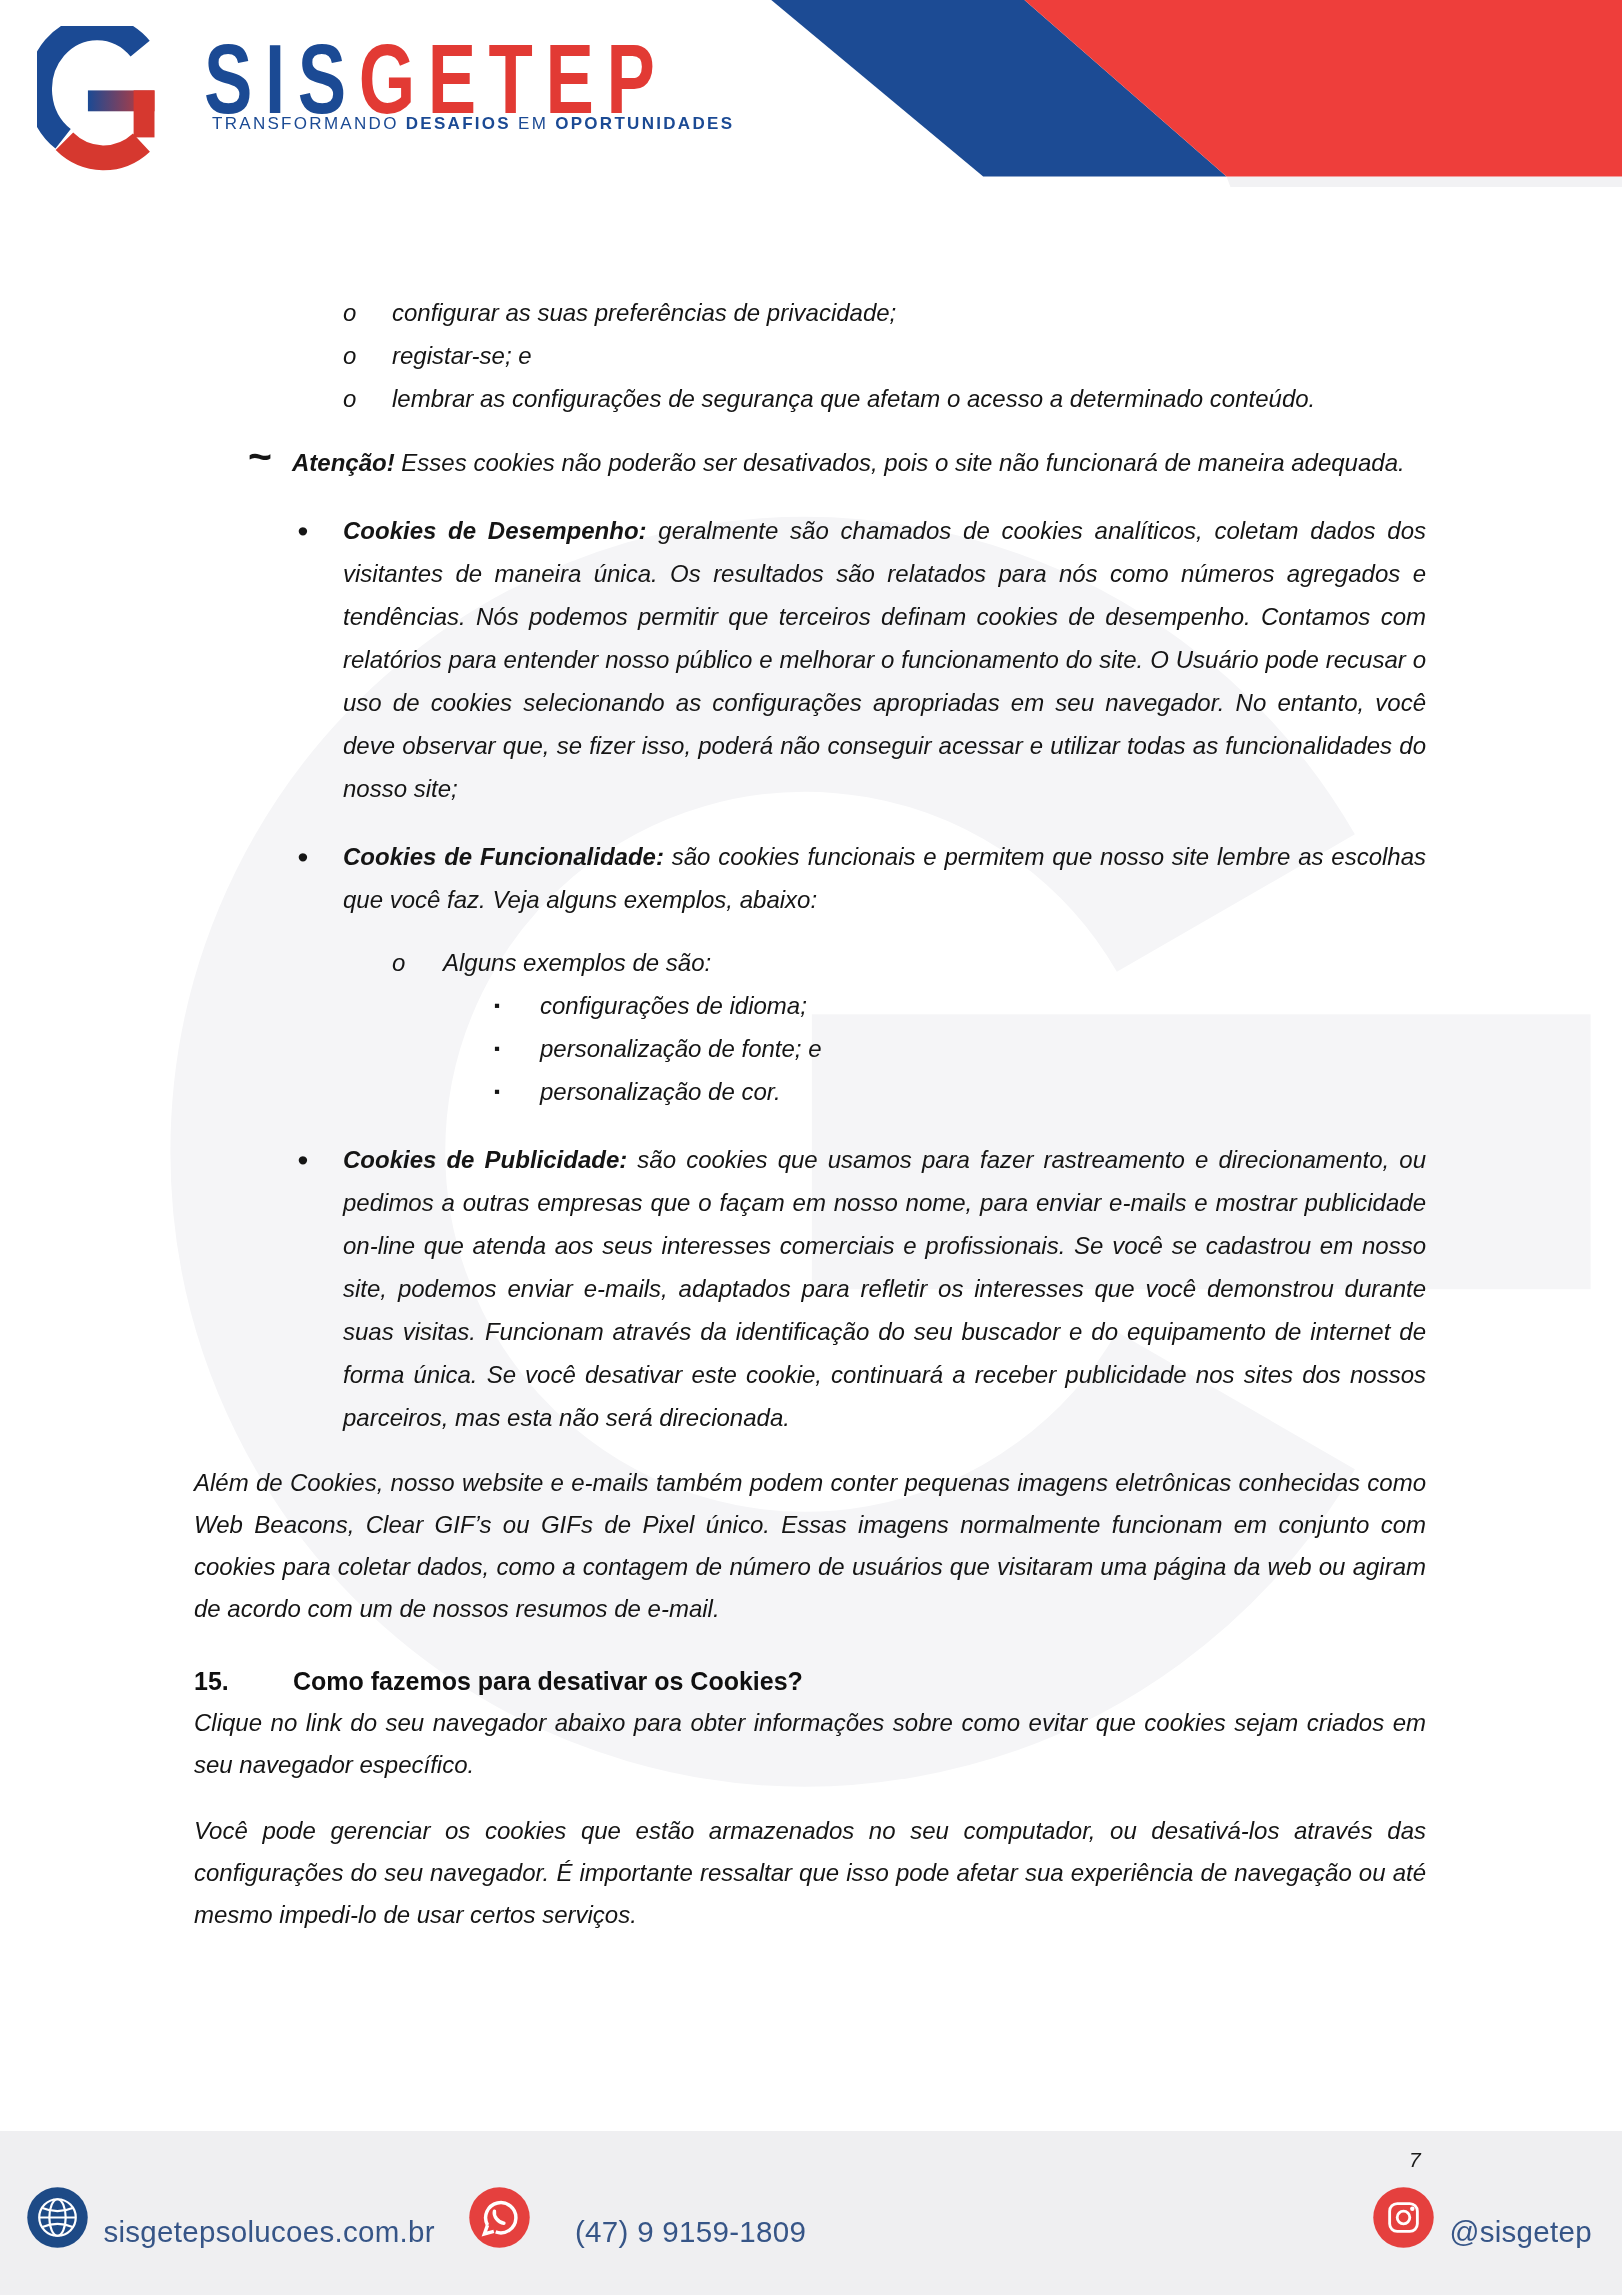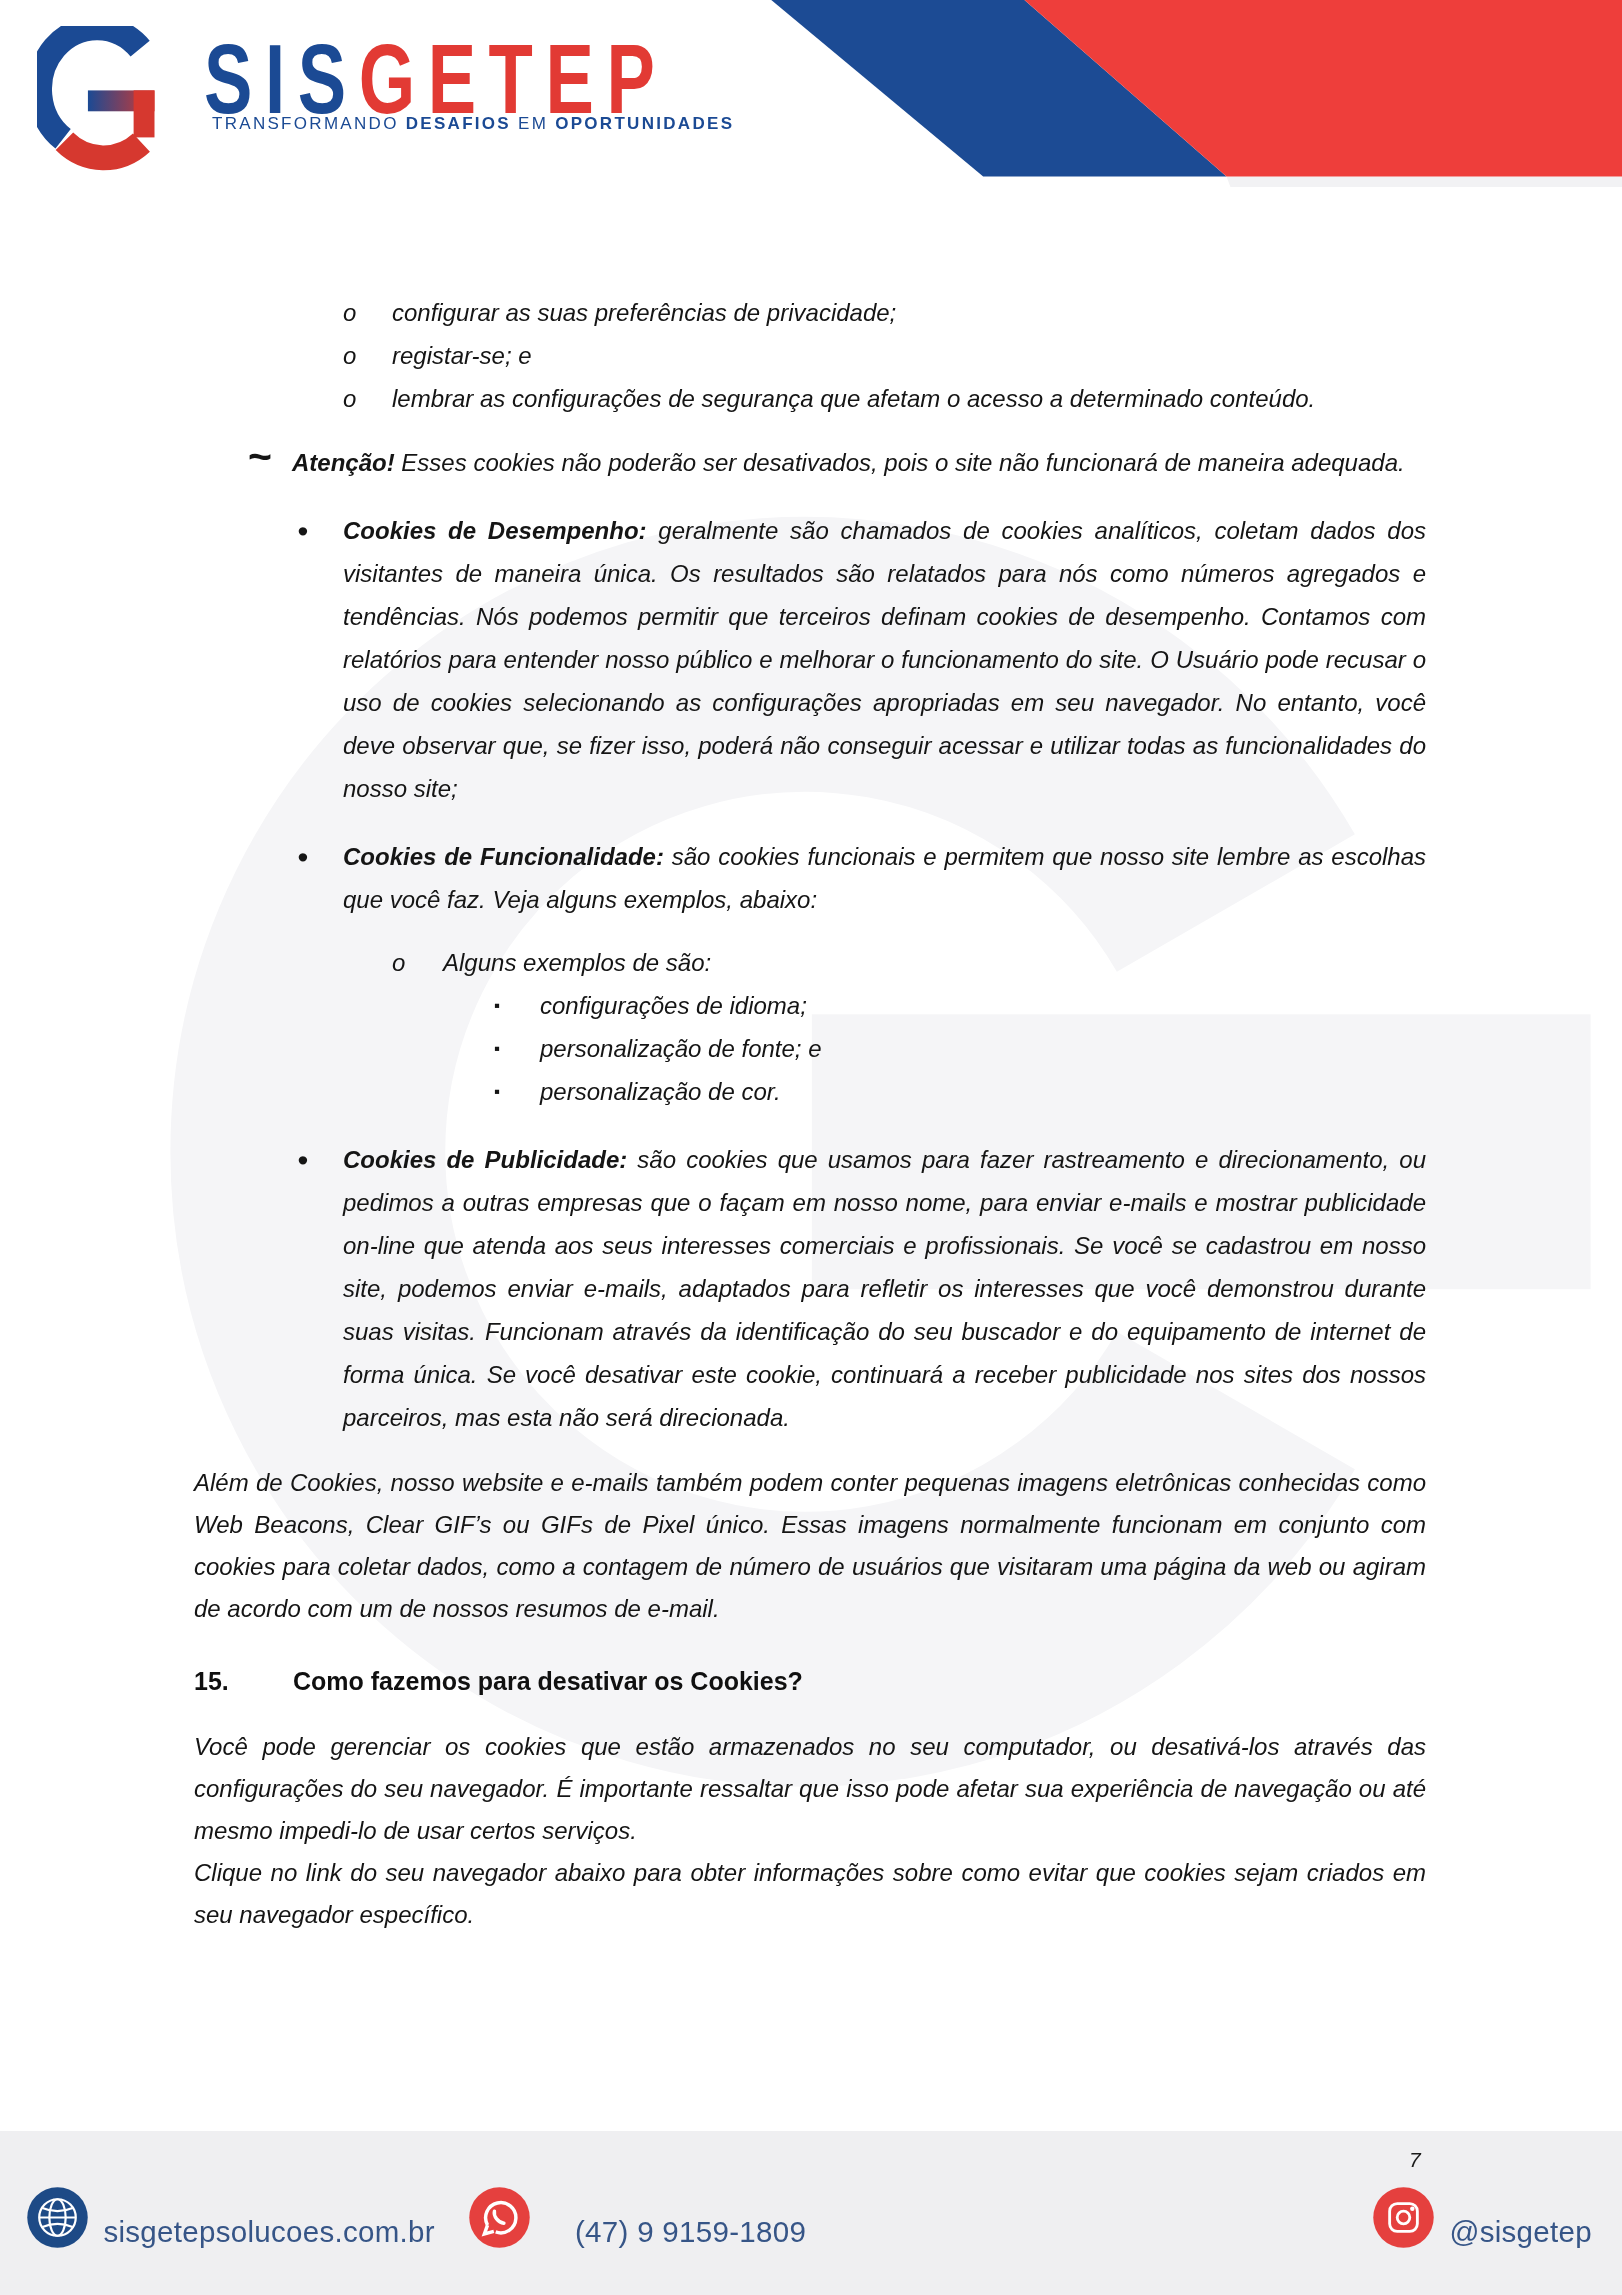--- a/index.html
+++ b/index.html
@@ -160,22 +160,22 @@
     <span class="mk">●</span>
     <span class="lead">Cookies de Publicidade:</span><span> são cookies que usamos para fazer rastreamento e direcionamento, ou pedimos a outras empresas que o façam em nosso nome, para enviar e-mails e mostrar publicidade on-line que atenda aos seus interesses comerciais e profissionais. Se você se cadastrou em nosso site, podemos enviar e-mails, adaptados para refletir os interesses que você demonstrou durante suas visitas. Funcionam através da identificação do seu buscador e do equipamento de internet de forma única. Se você desativar este cookie, continuará a receber publicidade nos sites dos nossos parceiros, mas esta não será direcionada.</span>
   </div>
 
   <p class="para jus">Além de Cookies, nosso website e e-mails também podem conter pequenas imagens eletrônicas conhecidas como Web Beacons, Clear GIF’s ou GIFs de Pixel único. Essas imagens normalmente funcionam em conjunto com cookies para coletar dados, como a contagem de número de usuários que visitaram uma página da web ou agiram de acordo com um de nossos resumos de e-mail.</p>
 
   <div class="heading">
     <span class="num">15.</span><span>Como fazemos para desativar os Cookies?</span>
   </div>
 
+  <p class="para cont jus">Clique no link do seu navegador abaixo para obter informações sobre como evitar que cookies sejam criados em seu navegador específico.</p>
   <p class="para jus">Você pode gerenciar os cookies que estão armazenados no seu computador, ou desativá-los através das configurações do seu navegador. É importante ressaltar que isso pode afetar sua experiência de navegação ou até mesmo impedi-lo de usar certos serviços.</p>
-  <p class="para cont jus">Clique no link do seu navegador abaixo para obter informações sobre como evitar que cookies sejam criados em seu navegador específico.</p>
 </div>
 
 <div class="footer">
 
   <div class="pageno">7</div>
 
   <div class="contact c-site">
     <svg width="63" height="63" viewBox="0 0 100 100">
       <circle cx="50" cy="50" r="48" fill="#1d4a86"></circle>
       <g stroke="#ffffff" stroke-width="3.5" fill="none">

